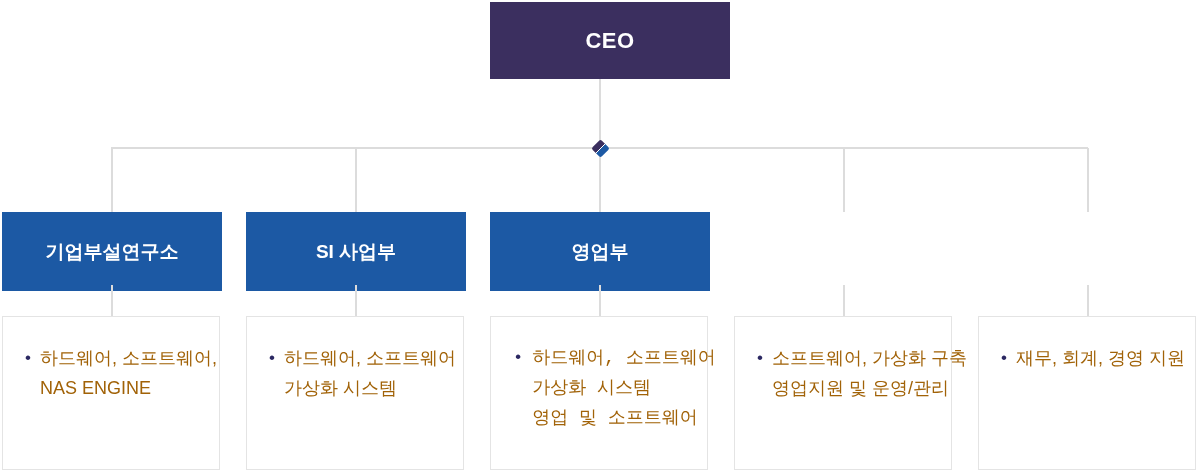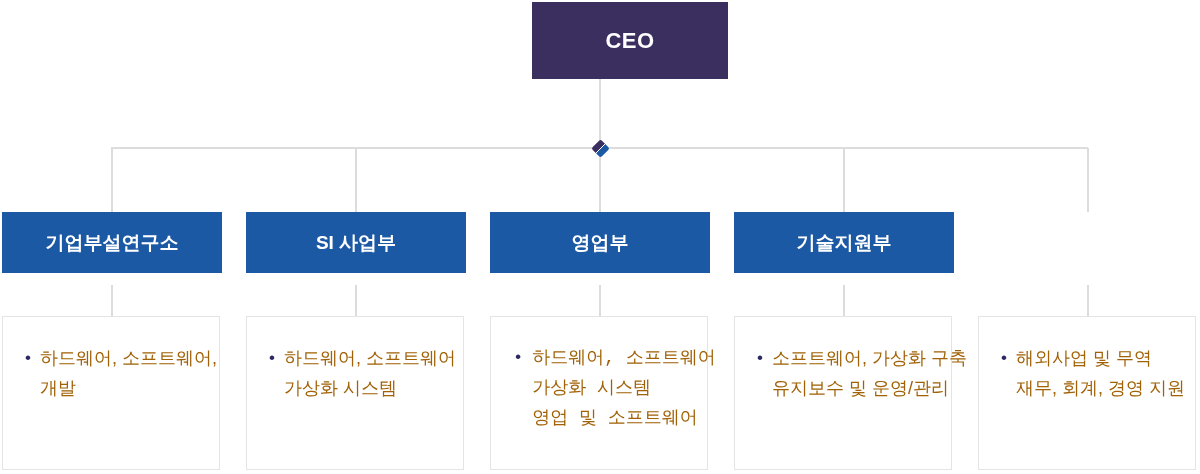--- a/index.html
+++ b/index.html
@@ -26,42 +26,42 @@
     left: 594px; top: 142px;
     width: 13px; height: 13px;
     transform: rotate(-45deg);
     border-radius: 2px;
     background: linear-gradient(to bottom, #3b2f5f 46%, #ffffff 46%, #ffffff 54%, #1c59a4 54%);
   }
   
   .ceo-box {
     position: absolute;
     left: 490px; top: 2px;
-    width: 196px; height: 77px;
+    width: 240px; height: 77px;
     background: #3b2f5f;
     color: #ffffff;
     display: flex; align-items: center; justify-content: center;
-    font-size: 22px; font-weight: 700; letter-spacing: 0.5px; margin-left: 42px;
+    font-size: 22px; font-weight: 700; letter-spacing: 0.5px;
   }
   
   .column {
     position: absolute;
     top: 212px;
     width: 220px;
     height: 262px;
   }
   .col-1 { left: 2px; }
   .col-2 { left: 246px; }
   .col-3 { left: 490px; font-family: Liberation Mono, monospace; }
   .col-4 { left: 734px; }
   .col-5 { left: 978px; }
   .dept-box {
     position: absolute;
     left: 0; top: 0;
-    width: 220px; height: 61px;
+    width: 220px; height: 79px;
     background: #1c59a4;
     color: #ffffff;
     display: flex; align-items: center; justify-content: center;
     font-size: 19px; font-weight: 700;
   }
   .dept-stub {
     position: absolute;
     left: 109px; top: 73px;
     width: 2px; height: 31px;
     background: #dcdcdc;
@@ -111,21 +111,21 @@
   <div class="column col-1">
     <div class="dept-box">
       <span>기업부설연구소</span>
     </div>
     <div class="dept-stub"></div>
     <div class="detail-box">
       <div class="detail-item">
         <span class="bullet">•</span>
         <div class="detail-lines">
           <div class="detail-line">하드웨어, 소프트웨어,</div>
-          <div class="detail-line">개발</div>
+          <div class="detail-line">NAS ENGINE</div>
         </div>
       </div>
     </div>
   </div>
 
   <div class="column col-2">
     <div class="dept-box">
       <span>SI 사업부</span>
     </div>
     <div class="dept-stub"></div>
@@ -151,41 +151,37 @@
         <div class="detail-lines">
           <div class="detail-line">하드웨어, 소프트웨어</div>
           <div class="detail-line">가상화 시스템</div>
           <div class="detail-line">영업 및 소프트웨어</div>
         </div>
       </div>
     </div>
   </div>
 
   <div class="column col-4">
-    <div class="dept-box">
-      <span>기술지원부</span>
-    </div>
     <div class="dept-stub"></div>
     <div class="detail-box">
       <div class="detail-item">
         <span class="bullet">•</span>
         <div class="detail-lines">
           <div class="detail-line">소프트웨어, 가상화 구축</div>
-          <div class="detail-line">유지보수 및 운영/관리</div>
+          <div class="detail-line">영업지원 및 운영/관리</div>
         </div>
       </div>
     </div>
   </div>
 
   <div class="column col-5">
     <div class="dept-stub"></div>
     <div class="detail-box">
       <div class="detail-item">
         <span class="bullet">•</span>
         <div class="detail-lines">
-          <div class="detail-line">해외사업 및 무역</div>
           <div class="detail-line">재무, 회계, 경영 지원</div>
         </div>
       </div>
     </div>
   </div>
 
 </div>
 
 </body></html>

